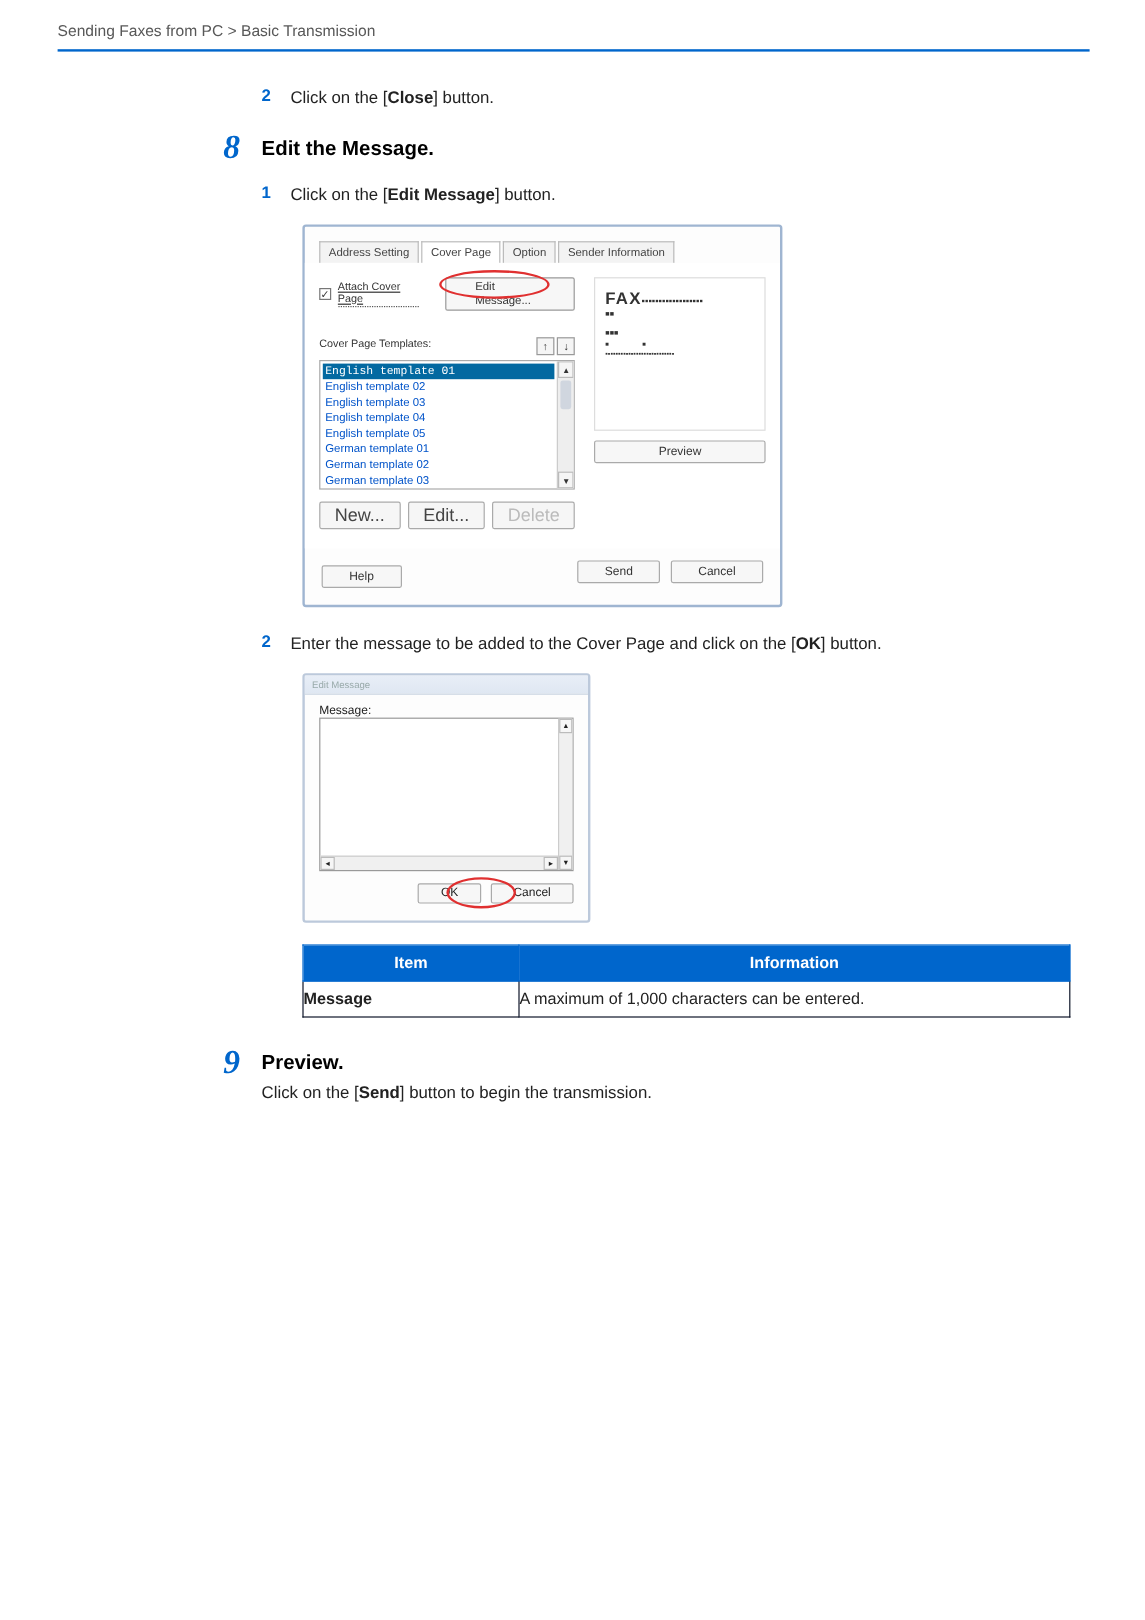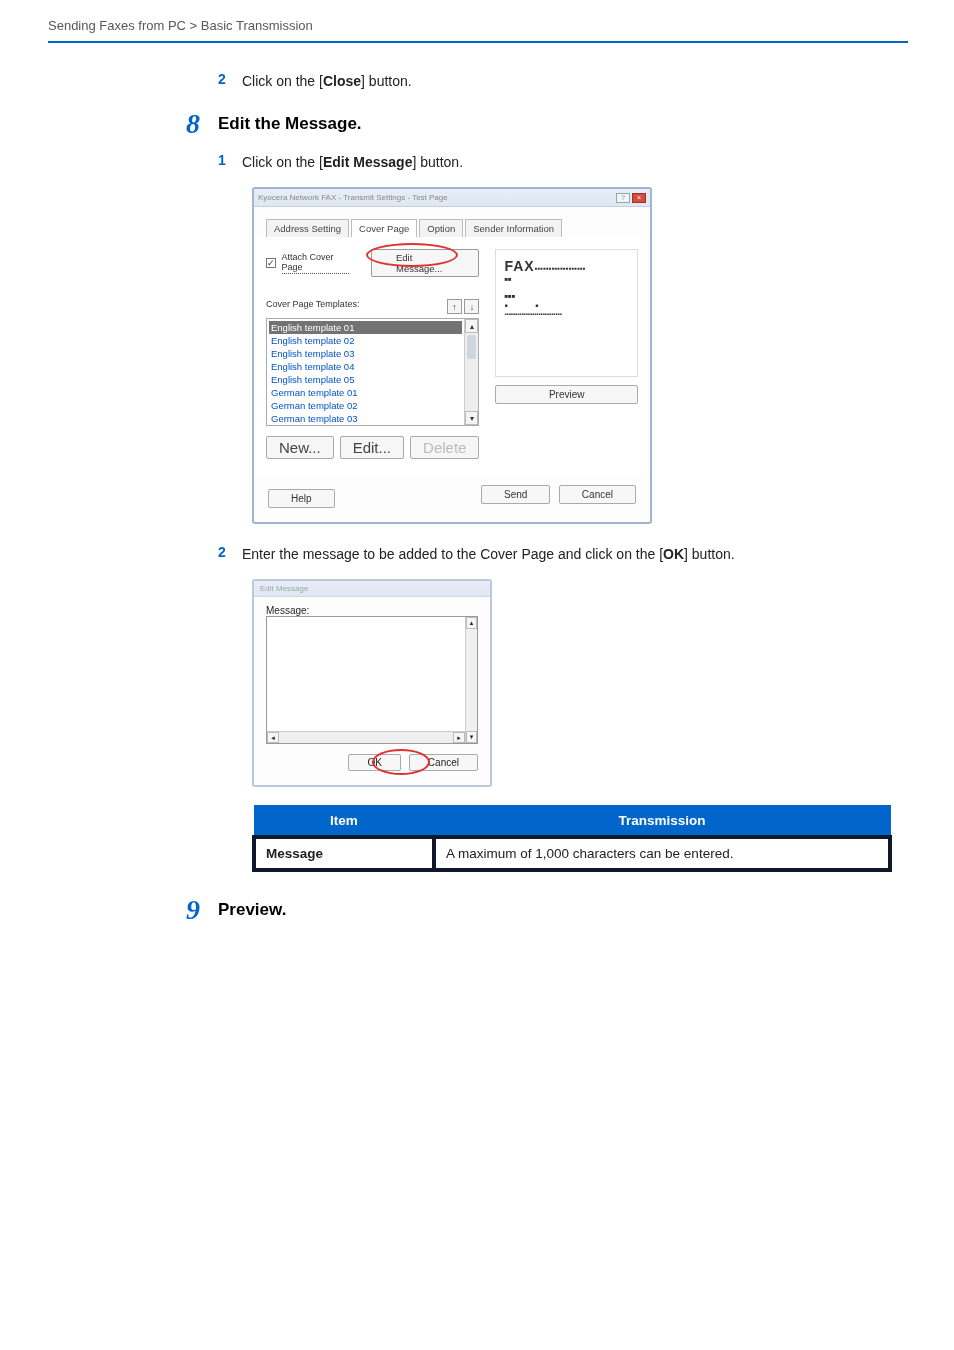--- a/index.html
+++ b/index.html
@@ -113,36 +113,36 @@
   .tab.active { background: #fff; }
   .tabbody {
     background: #fff;
     padding: 12px 12px 16px 12px;
     display: flex;
     gap: 16px;
   }
   .leftcol { flex: 1; }
   .chkline { display: flex; align-items: center; gap: 6px; }
   .chk{width:10px;height:10px;border:1px solid #777;display:flex;align-items:center;justify-content:center;font-size:9px;line-height:1;}
-  .dashedu{border-bottom:1px dotted #555;padding-bottom:1px;}
+  .dashedu{border-bottom:1px dotted #555;padding-bottom:1px;text-decoration:underline;}
   .editmsg-btn{
     border:1px solid #999;border-radius:2px;padding:2px 24px;background:#f7f7f7;font-size:9.5px;margin-left:16px;cursor:pointer;
   }
   .circle-red{
     position:absolute;border:2.5px solid #e03030;border-radius:50%;
   }
   .templates{margin-top:22px;}
   .templates-head{display:flex;justify-content:space-between;}
   .arrow-btn{border:1px solid #999;width:15px;height:15px;font-size:9px;display:inline-flex;align-items:center;justify-content:center;background:#f5f5f5}
   .listbox{
     border:1px solid #aaa;margin-top:4px;height:108px;overflow:hidden;display:flex;
   }
   .listbox-inner{flex:1;padding:2px}
   .listitem{font-size:9.5px;color:#0053c9;padding:1px 2px;}
-  .listitem.sel{background:#737373;color:#fff;}
+  .listitem.sel{background:#0369a1;color:#fff;font-family:Liberation Mono, monospace;}
   .scrollbar{width:14px;background:#eee;border-left:1px solid #ccc;display:flex;flex-direction:column;justify-content:space-between}
   .scrollbar .ar{width:100%;height:14px;border:1px solid #bbb;background:#f5f5f5;font-size:8px;display:flex;align-items:center;justify-content:center}
   .thumb{height:24px;background:#d0d6df;margin:2px;border-radius:2px;}
   .btnrow{display:flex;gap:6px;margin-top:10px}
   .smbtn{border:1px solid #aaa;border-radius:2px;padding:2px 12px;font-size:15px;background:#f6f6f6;color:#444}
   .smbtn.dis{color:#bbb}
   .rightcol{width:150px}
   .faxprev{border:1px solid #ddd;height:128px;background:#fff;padding:8px;font-size:8px}
   .faxbig{font-weight:900;font-size:14px;letter-spacing:1px;}
   .dots{letter-spacing:0;font-size:8px;display:inline-block;}
@@ -160,21 +160,21 @@
   .msgbox .scrollb{position:absolute;left:0;right:12px;bottom:0;height:12px;background:#f0f0f0;border-top:1px solid #ccc;display:flex;justify-content:space-between}
   .msgbox .scrollb .ar{width:12px;border:1px solid #bbb;font-size:7px;display:flex;align-items:center;justify-content:center;background:#f6f6f6}
   .msgfooter{display:flex;justify-content:flex-end;gap:8px;margin-top:10px}
   .msgfooter .fbtn{padding:2px 18px}
   .msgfooter-wrap{position:relative}
   .circ2{position:absolute;border:2.5px solid #e03030;border-radius:50%/50%;}
   .infobox{
     width:640px;margin:16px 0 0 34px;border-collapse:collapse;font-size:13.5px;
   }
   .infobox th{background:#0066cc;color:#fff;font-weight:bold;text-align:center;padding:7px 8px;border:1px solid #0066cc}
-  .infobox td{border:4px solid #0f172a;padding:7px 10px}
+  .infobox td{border:1px solid #0f172a;padding:7px 0}
   .infobox td.first{font-weight:bold;width:180px}
 </style>
 </head>
 <body>
 
 <div class="page">
   <div class="breadcrumb">Sending Faxes from PC &gt; Basic Transmission</div>
   <div class="hr1"></div>
 
   <div class="content">
@@ -194,27 +194,20 @@
     </div>
 
     <div class="substep" style="margin-top:10px">
       <div class="num">1</div>
       <div class="text">
         <span>Click on the [</span><b>Edit Message</b><span>] button.</span>
       </div>
     </div>
 
     <div class="dialog" style="position:relative">
-      <div class="dialog-title">
-        <span>Kyocera Network FAX - Transmit Settings - Test Page</span>
-        <span class="win-ctrls">
-          <span class="win-btn">?</span>
-          <span class="win-btn red">×</span>
-        </span>
-      </div>
       <div class="tabs">
         <div class="tab">Address Setting</div>
         <div class="tab active">Cover Page</div>
         <div class="tab">Option</div>
         <div class="tab">Sender Information</div>
       </div>
       <div class="tabbody">
         <div class="leftcol">
           <div class="chkline" style="position:relative">
             <span class="chk">✓</span>
@@ -302,31 +295,34 @@
           <span class="fbtn">Cancel</span>
           <span class="circ2" style="left:106px;top:-5px;width:58px;height:26px"></span>
         </div>
       </div>
     </div>
 
     <table class="infobox">
       <tbody>
           <tr>
         <th>Item</th>
-        <th>Transmission</th>
+        <th>Information</th>
       </tr>
       <tr>
         <td class="first">Message</td>
         <td>A maximum of 1,000 characters can be entered.</td>
       </tr>
     </tbody>
       </table>
 
     <div class="step-row" style="margin-top:28px">
       <div class="big-step">9</div>
       <div>
         <div class="step-title">Preview.</div>
+        <div class="step-sub">
+          <span>Click on the [</span><b>Send</b><span>] button to begin the transmission.</span>
+        </div>
       </div>
     </div>
 
   </div>
 
 </div>
 
 </body></html>

